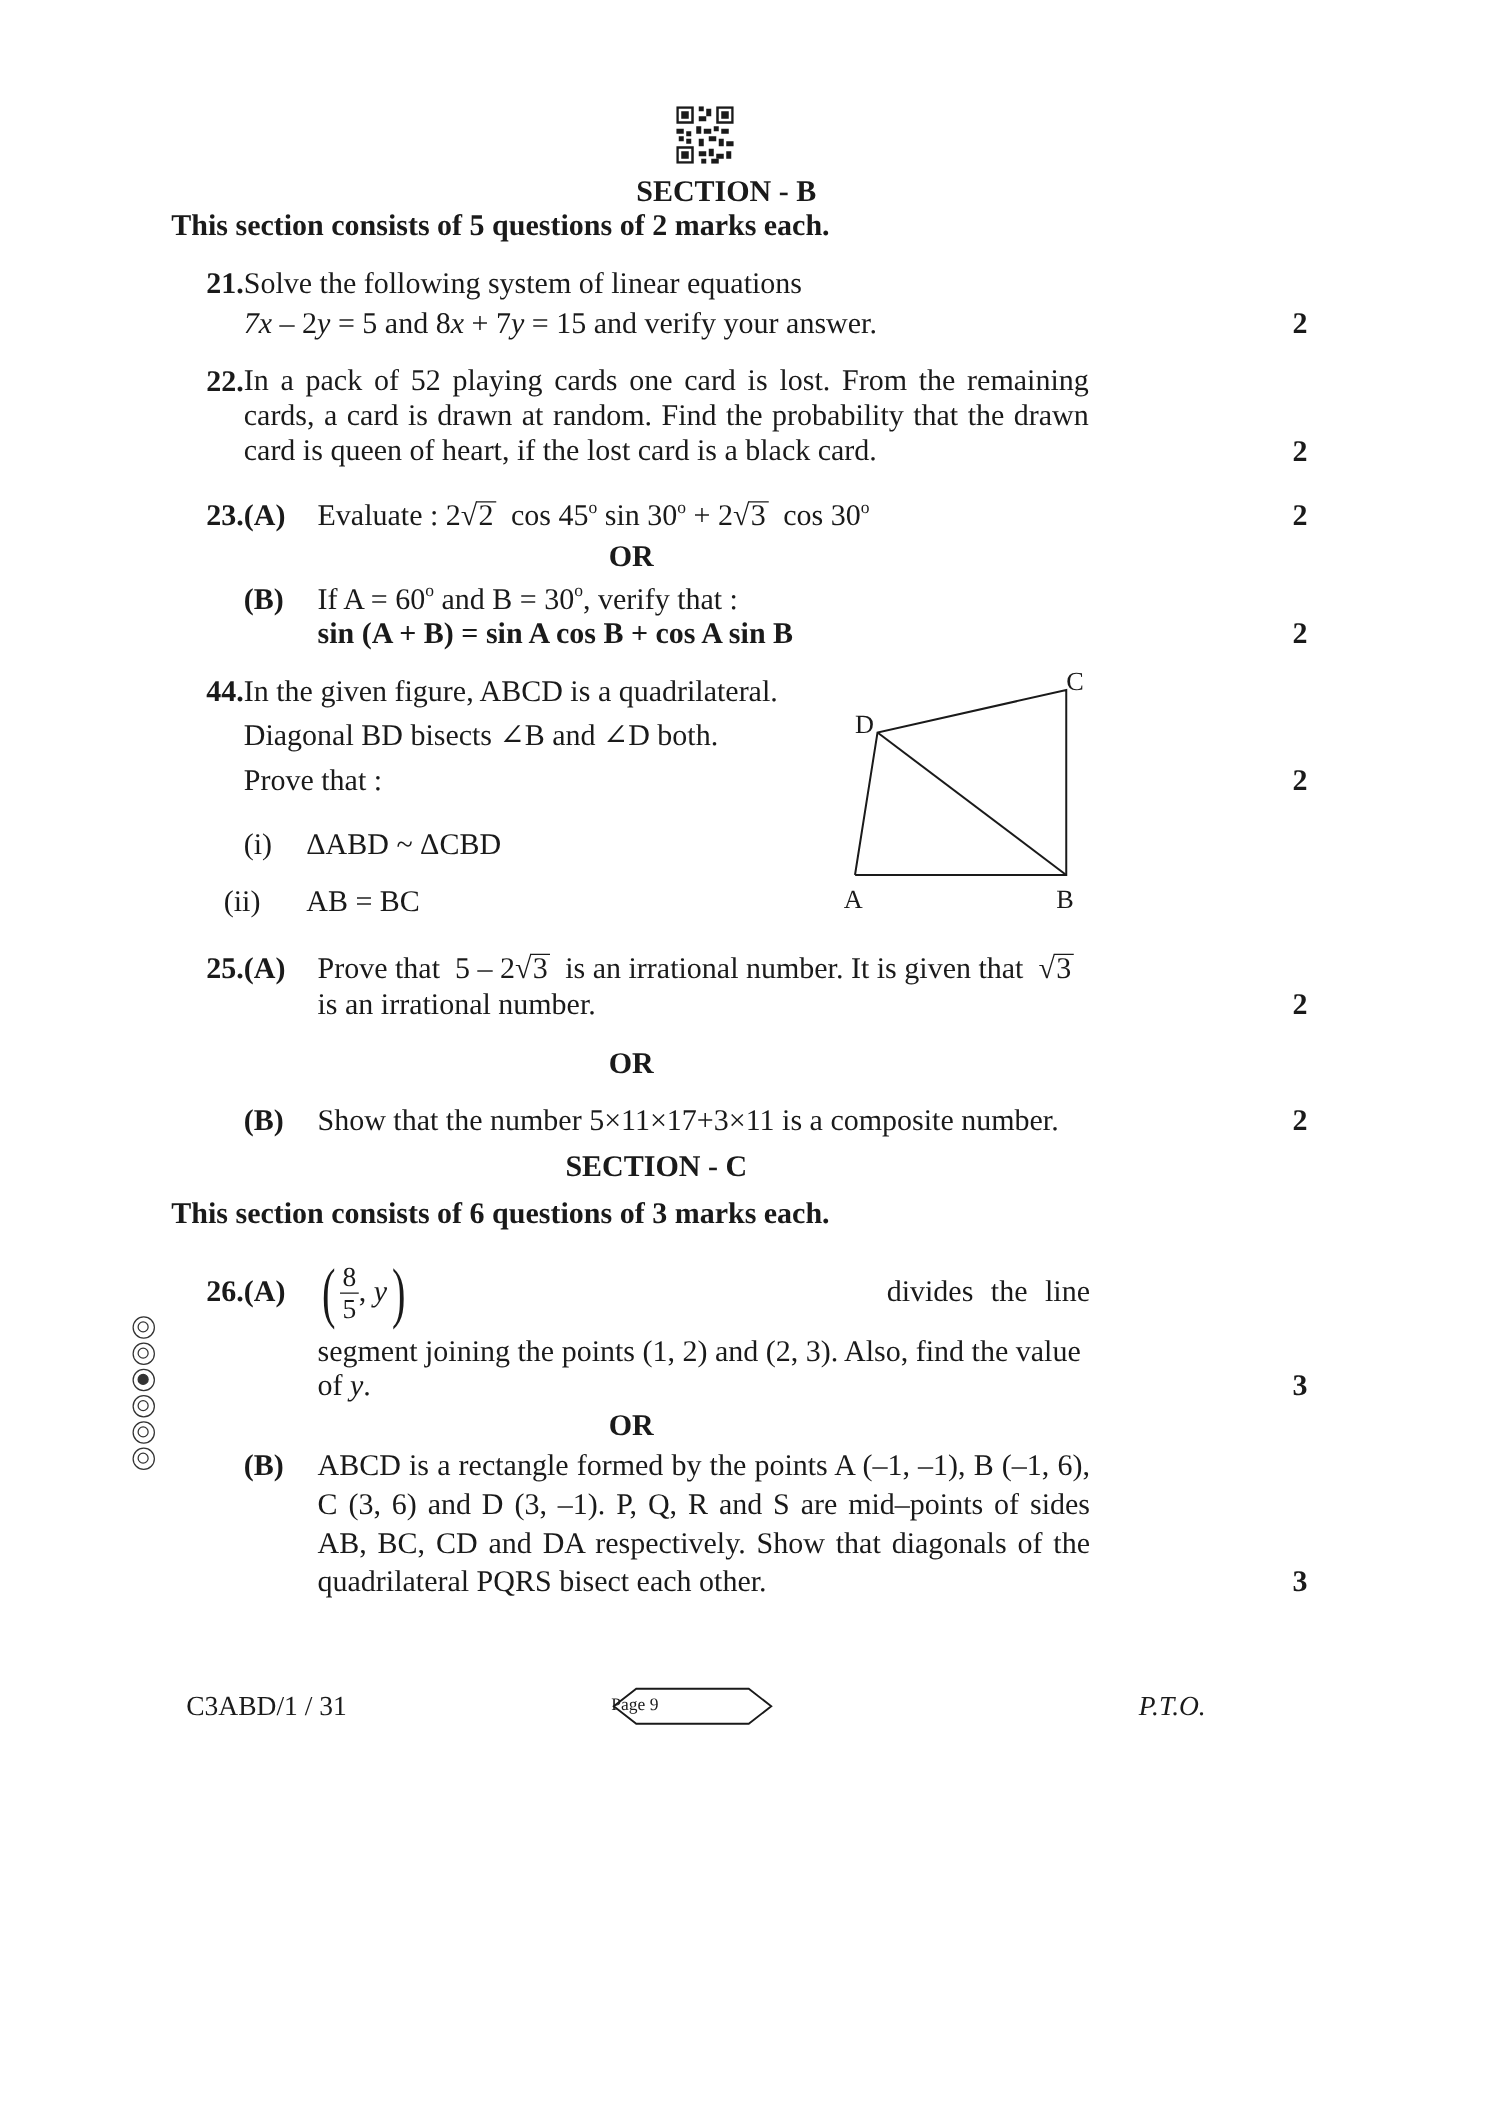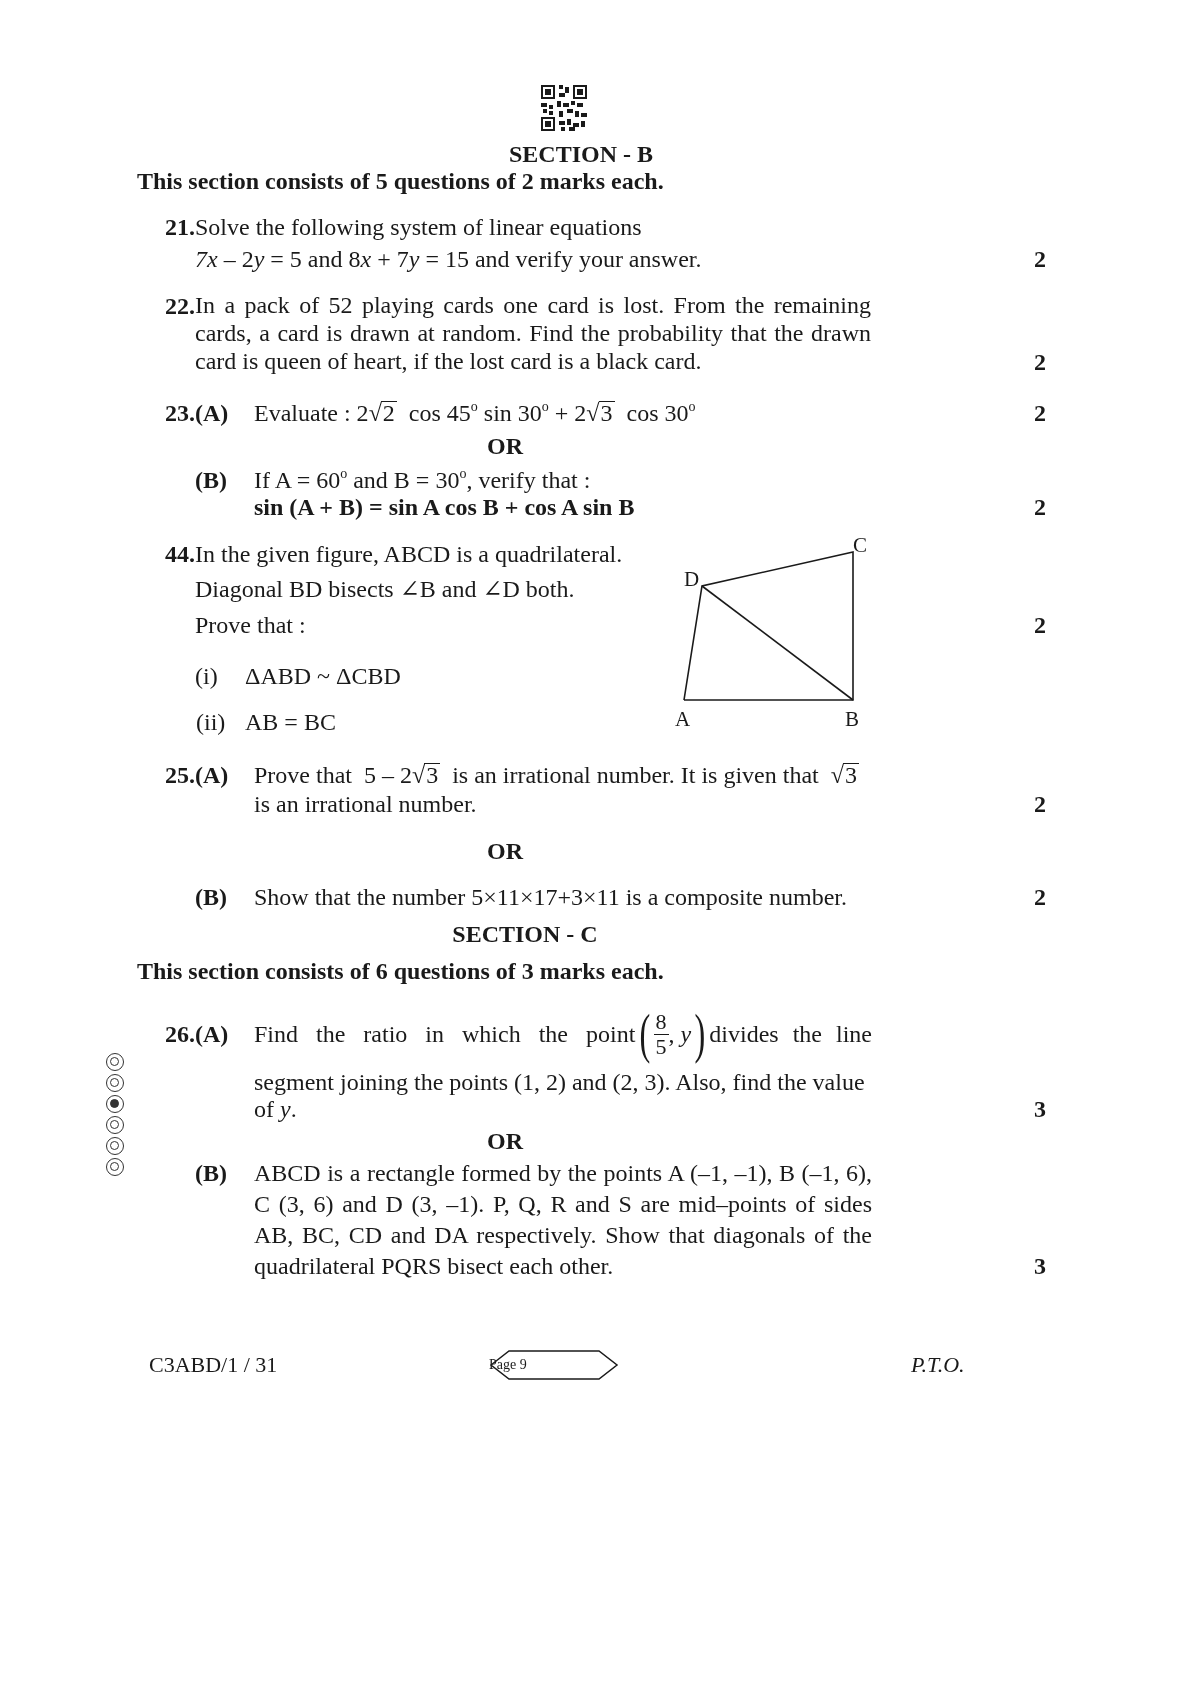--- a/index.html
+++ b/index.html
@@ -94,21 +94,21 @@
   <div class="mark txt" style="top:492px;">2</div>
 </div>
 
 <div>
   <div class="qnum txt" style="top:539px;">44.</div>
   <div class="abs txt" style="left:195px; top:539px;">In the given figure, ABCD is a quadrilateral.</div>
   <div class="abs txt" style="left:195px; top:574px;">Diagonal BD bisects ∠B and ∠D both.</div>
   <div class="abs txt" style="left:195px; top:610px;">Prove that :</div>
   <div class="abs txt" style="left:195px; top:661px;">(i)</div>
   <div class="abs txt" style="left:245px; top:661px;">ΔABD ~ ΔCBD</div>
-  <div class="abs txt" style="left:196px; top:707px;">(ii)</div>
+  <div class="abs txt" style="left:179px; top:707px;">(ii)</div>
   <div class="abs txt" style="left:245px; top:707px;">AB = BC</div>
   <div class="mark txt" style="top:610px;">2</div>
 
   <div class="abs" style="left:670px; top:530px; width:220px; height:205px;">
     <svg width="220" height="205" viewBox="0 0 220 205">
       <polyline points="14,170 32,56 183,22 183,170 14,170" fill="none" stroke="#1a1a1a" stroke-width="1.6"></polyline>
       <line x1="32" y1="56" x2="183" y2="170" stroke="#1a1a1a" stroke-width="1.6"></line>
     </svg>
     <div class="abs txt" style="left:5px; top:174px; font-size:21px;">A</div>
     <div class="abs txt" style="left:175px; top:174px; font-size:21px;">B</div>
@@ -131,21 +131,20 @@
   <div class="mark txt" style="top:882px;">2</div>
 </div>
 
 <div class="center txt" style="top:919px; left:-20px;">SECTION - C</div>
 <div class="abs txt b" style="left:137px; top:956px;">This section consists of 6 questions of 3 marks each.</div>
 
 <div>
   <div class="qnum txt" style="top:1019px;">26.</div>
   <div class="opt txt" style="top:1019px; left:195px;">(A)</div>
   <div class="abs txt" style="left:254px; top:1001px; width:618px; height:66px; display:flex; align-items:center; justify-content:space-between;">
-    <span style="word-spacing:12px;">Find the ratio in which the point</span>
     <span style="display:inline-flex; align-items:center;">
       <span class="paren">(</span>
       <span class="frac">
           <span class="num">8</span>
           <span>5</span>
         </span>
       <span>,&nbsp;</span>
         <span class="i">y</span>
       <span class="paren">)</span>
     </span>

